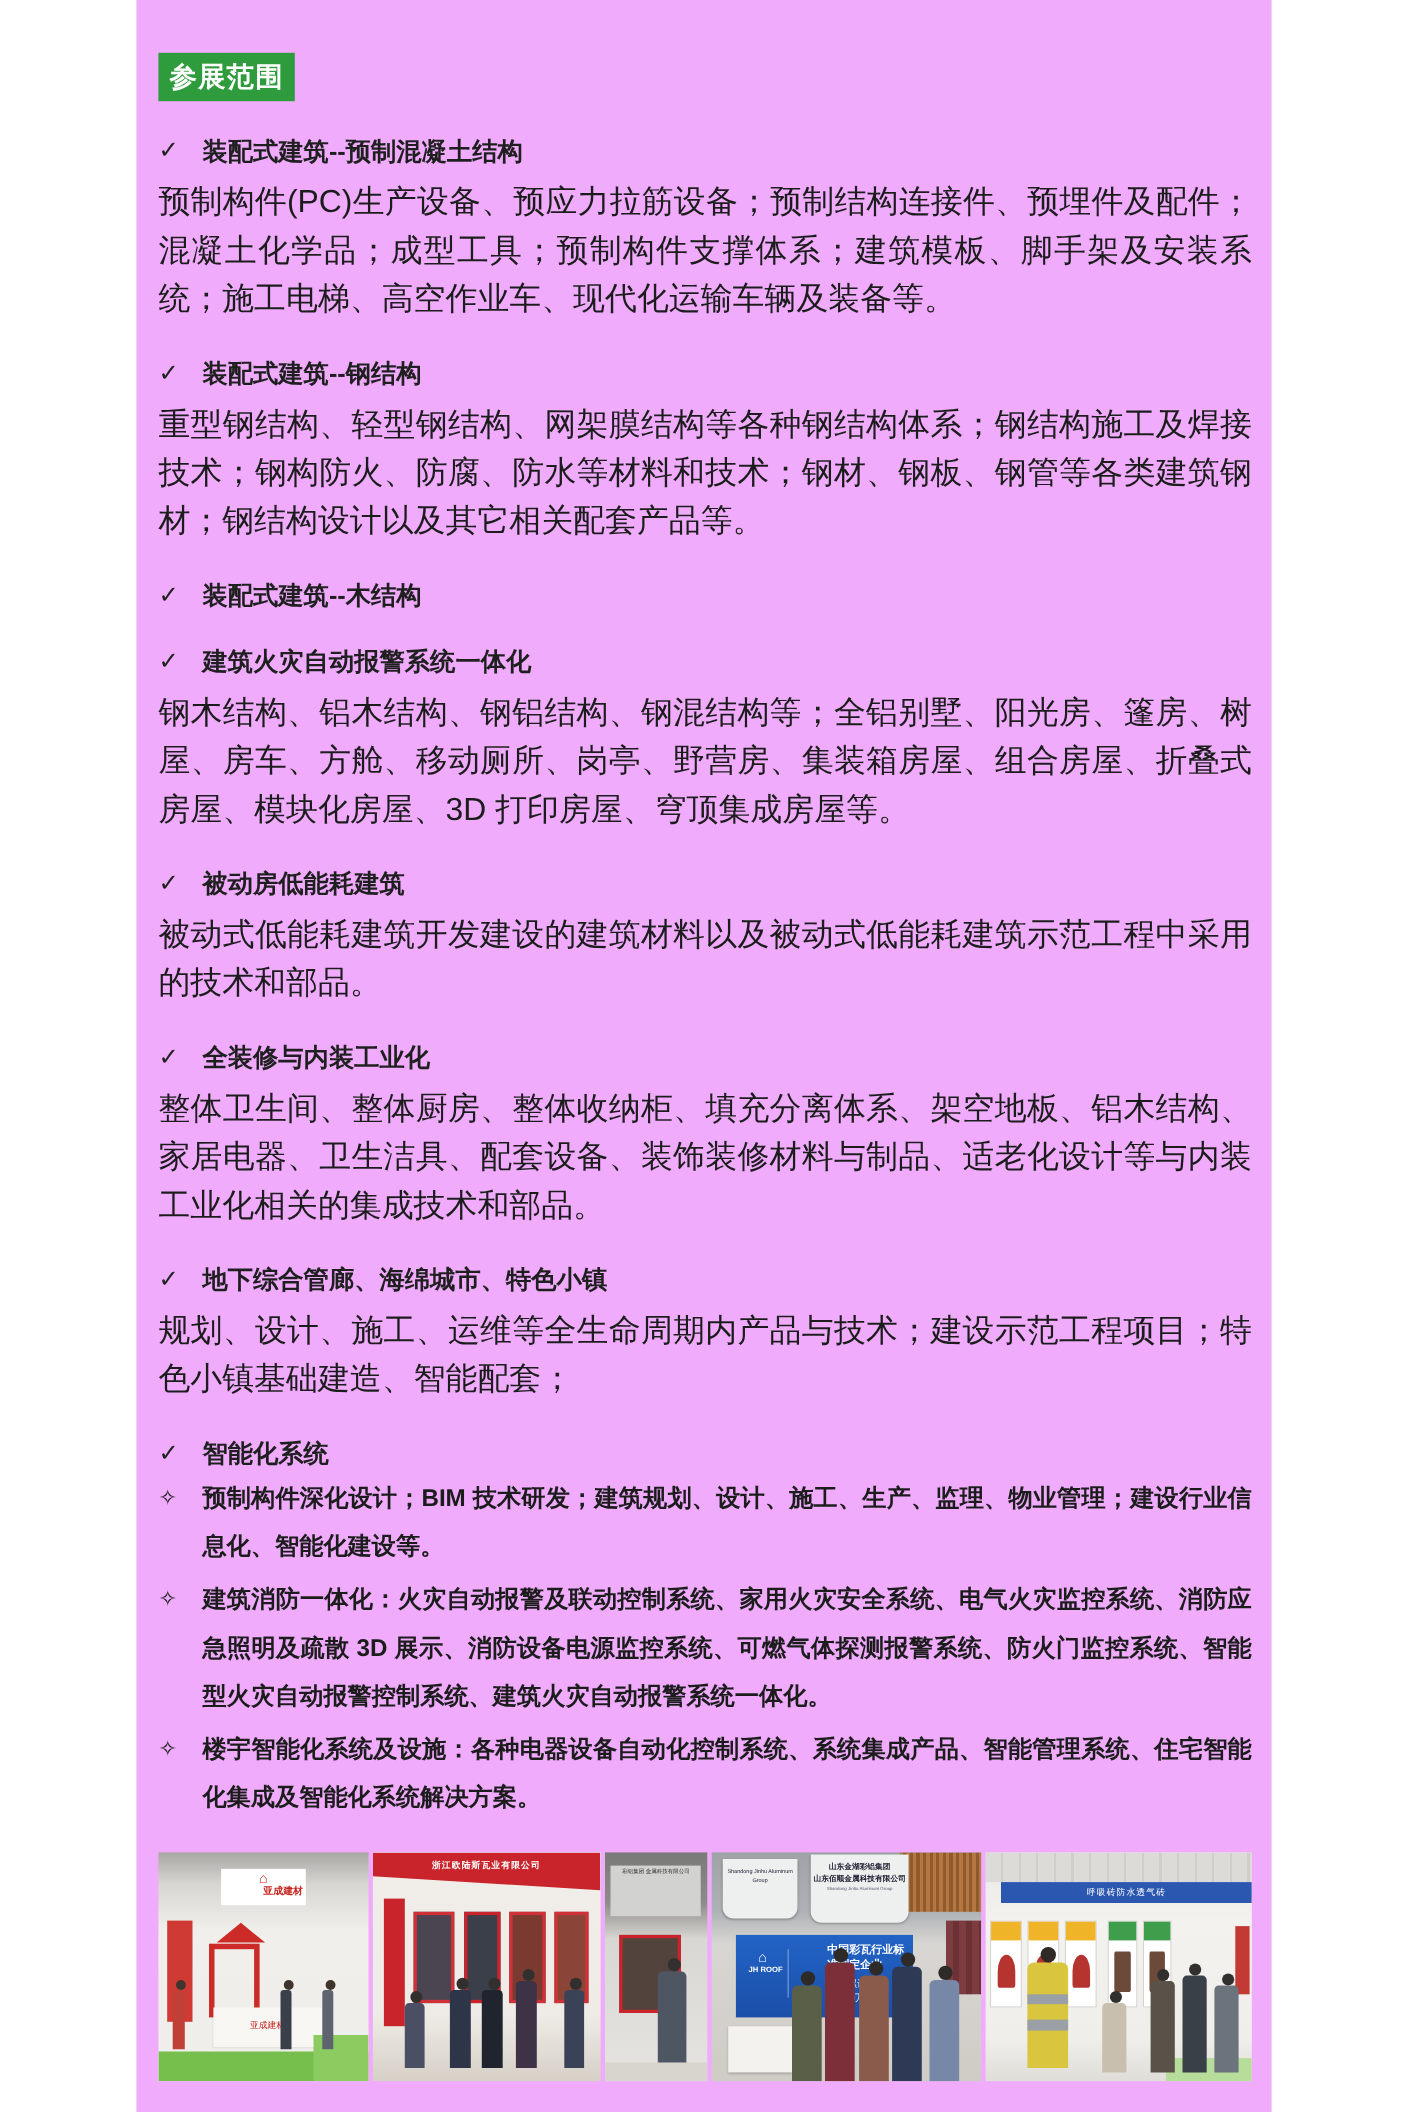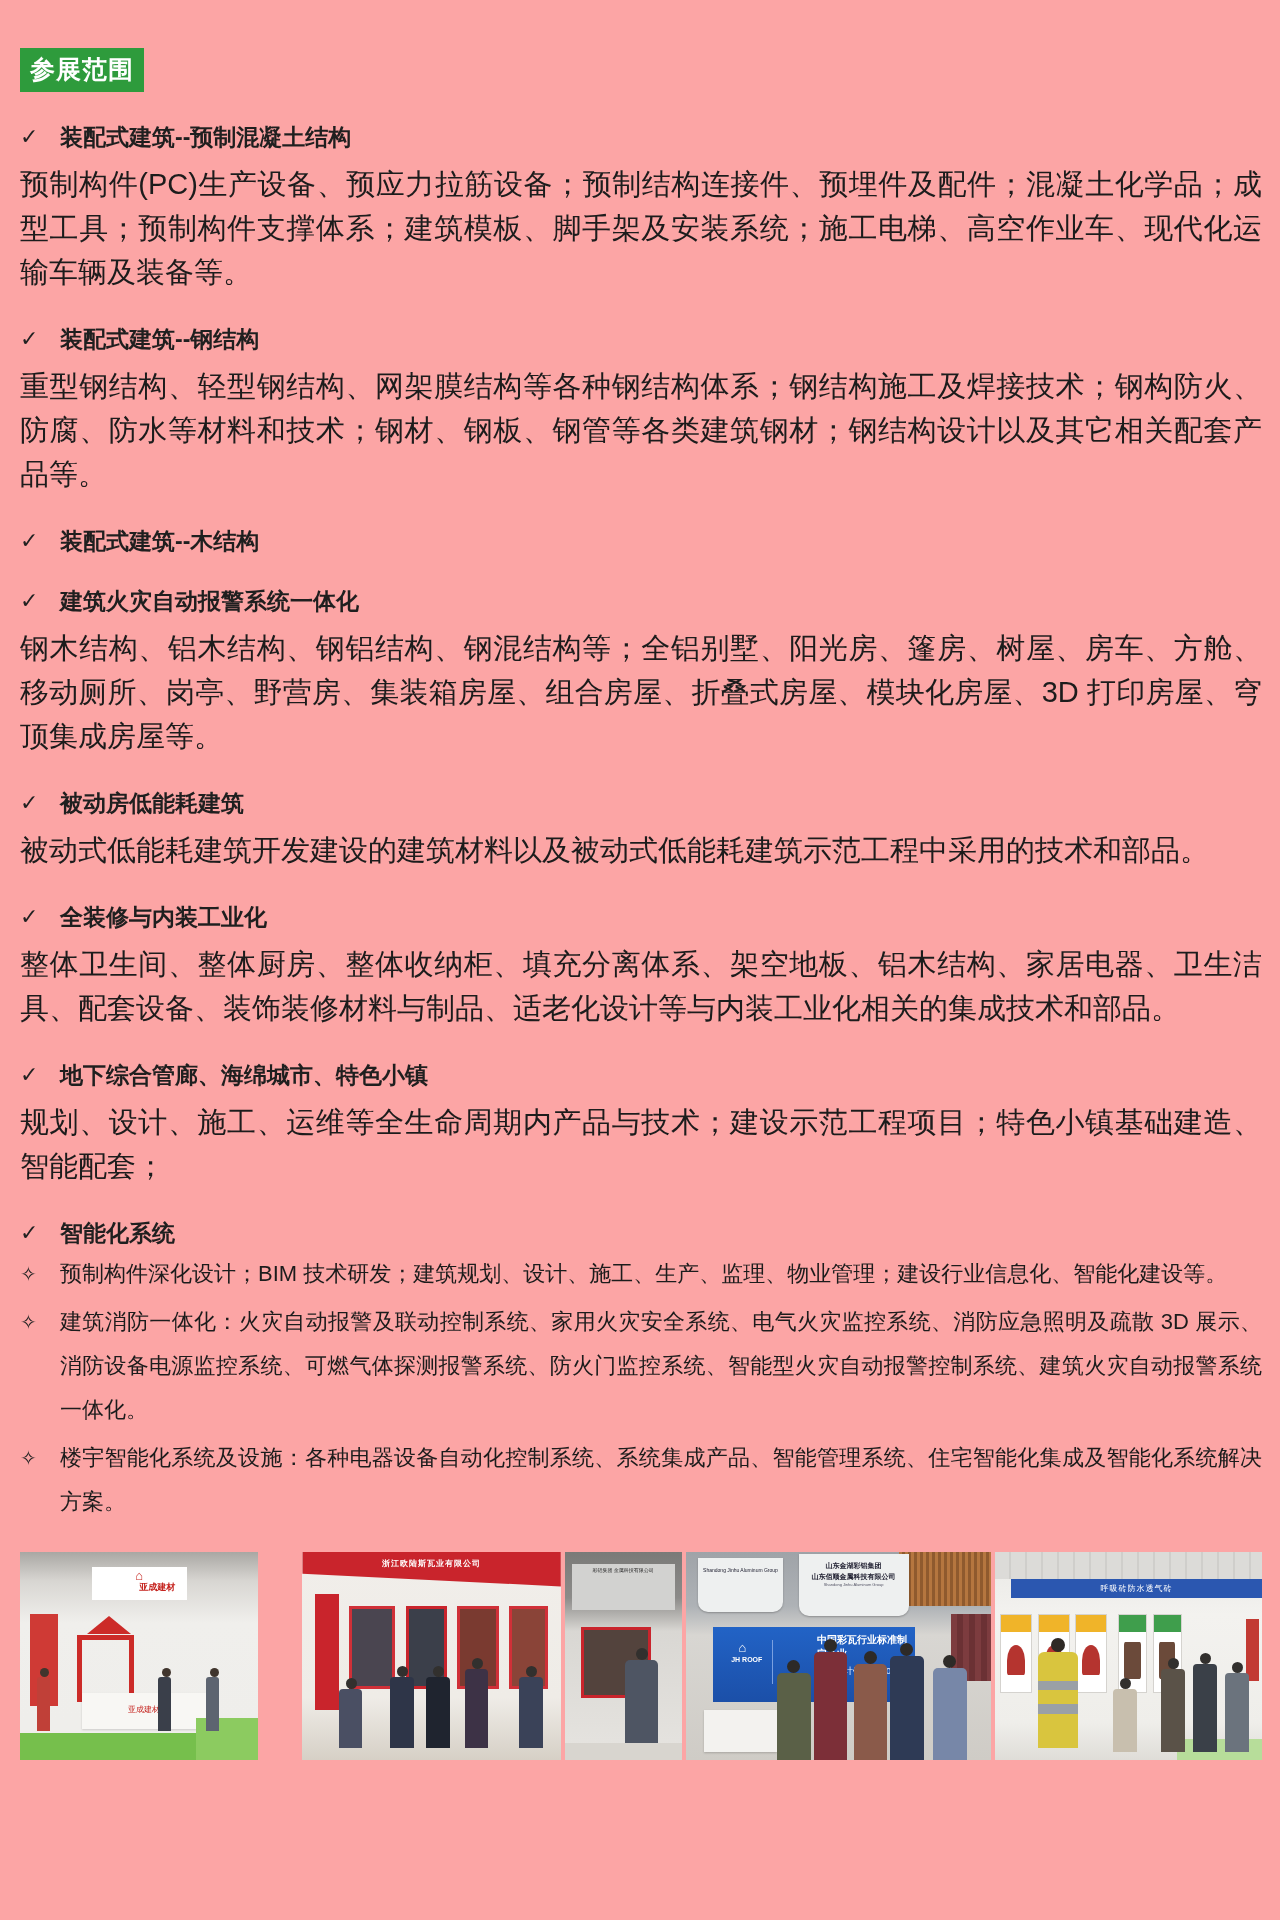--- a/index.html
+++ b/index.html
@@ -1,31 +1,31 @@
 <!DOCTYPE html>
 <html><head>
 <meta charset="utf-8">
 <style>
   * { box-sizing: border-box; }
   html,body { margin:0; padding:0; background:#ffffff; }
   body { font-family: "Liberation Sans", "DejaVu Sans", sans-serif; color:#1f1f1f; }
-  .page { width:1280px; min-height:1920px; margin:0 auto; padding:48px 18px 0 20px; position:relative; background:#fca5a5; }
+  .page { width:1032px; min-height:1920px; margin:0 auto; padding:48px 18px 0 20px; position:relative; background:#f0abfc; }
 
   
   .badge { display:inline-block; background:#2e9b3c; color:#ffffff; font-size:25px; font-weight:bold;
            padding:5px 10px 6px; letter-spacing:1px; }
 
   
   .section { margin-top:30px; }
   .sec-head { display:flex; align-items:flex-start; font-size:23px; font-weight:bold; line-height:30px; }
   .sec-head .tick { width:40px; flex:0 0 40px; font-weight:normal; font-size:22px; color:#222; }
   .sec-body { font-size:29px; line-height:44px; text-align:justify; margin-top:10px; color:#1c1c1c; }
   .subitem { display:flex; font-size:22px; line-height:44px; margin-top:4px; }
   .subitem .diamond { width:40px; flex:0 0 40px; font-size:20px; color:#222; }
-  .subitem .sub-text { flex:1; text-align:justify; color:#1c1c1c; }
+  .subitem .sub-text { flex:1; text-align:justify; color:#1c1c1c;font-weight:bold; }
 
   
   .photos { display:flex; gap:4px; margin-top:28px; height:208px; }
   .photo { position:relative; overflow:hidden; background:#eceae6; }
   .photo * { position:absolute; }
   .p1 { flex:0 0 19.2%; } .p2 { flex:0 0 20.8%; } .p3 { flex:0 0 9.4%; } .p4 { flex:0 0 24.6%; } .p5 { flex:1; }
 
   
   .p1 { background:linear-gradient(#a9a7a3 0%, #d8d6d2 14%, #f0efec 34%, #efeeeb 80%); }
   .p1 .logo { left:30%; top:7%; width:40%; height:16%; background:#fff; color:#c5241f; font-size:9px; font-weight:bold;
@@ -37,21 +37,21 @@
               border-bottom:18px solid #cc2b28; background:none; }
   .p1 .counter { left:26%; bottom:15%; width:52%; height:17%; background:#f8f7f4; color:#c5241f; font-size:8px;
                  text-align:center; line-height:34px; box-shadow:0 1px 2px rgba(0,0,0,.15); }
   .p1 .floor { left:0; bottom:0; width:100%; height:13%; background:#76bf4c; }
   .p1 .floor2 { right:0; bottom:0; width:26%; height:20%; background:#8ccb60; }
   .p1 .person { width:5.5%; height:26%; bottom:14%; background:#3a3f4a; border-radius:3px 3px 0 0; }
   .p1 .person:before { content:""; position:absolute; top:-9px; left:28%; width:9px; height:9px; border-radius:50%; background:#40352d; }
   .p1 .pa { left:7%; background:#c04038; } .p1 .pb { left:58%; } .p1 .pc { left:78%; background:#5d6470; }
 
   
-  .p2 { background:linear-gradient(#f1eeea 0%, #efece7 70%, #d6d0c6 100%);margin-left:40px; }
+  .p2 { background:linear-gradient(#f1eeea 0%, #efece7 70%, #d6d0c6 100%); }
   .p2 .band { left:0; top:0; width:100%; height:18%; background:#c9242c; clip-path:polygon(0 0,100% 0,100% 92%,0 58%); }
   .p2 .band-text { left:8%; top:3%; width:84%; color:#fff; font-size:8px; font-weight:bold; text-align:center; letter-spacing:1px; }
   .p2 .strip { left:5%; top:20%; width:9%; height:56%; background:#c9242c; }
   .p2 .panel { top:26%; height:40%; border:3px solid #d03038; background:#4a4550; }
   .p2 .q1 { left:18%; width:18%; } .p2 .q2 { left:40%; width:16%; background:#3b3f4a; border-color:#c9242c; }
   .p2 .q3 { left:60%; width:16%; background:#7a3a30; } .p2 .q4 { left:80%; width:15%; background:#8a4438; }
   .p2 .person { width:9%; height:34%; bottom:6%; background:#2e3548; border-radius:4px 4px 0 0; }
   .p2 .person:before { content:""; position:absolute; top:-11px; left:30%; width:11px; height:11px; border-radius:50%; background:#32302e; }
   .p2 .ra { left:14%; background:#4a4f63; height:28%; } .p2 .rb { left:34%; } .p2 .rc { left:48%; background:#1f242f; }
   .p2 .rd { left:63%; background:#3d3246; height:38%; } .p2 .re { left:84%; background:#3a4258; }

